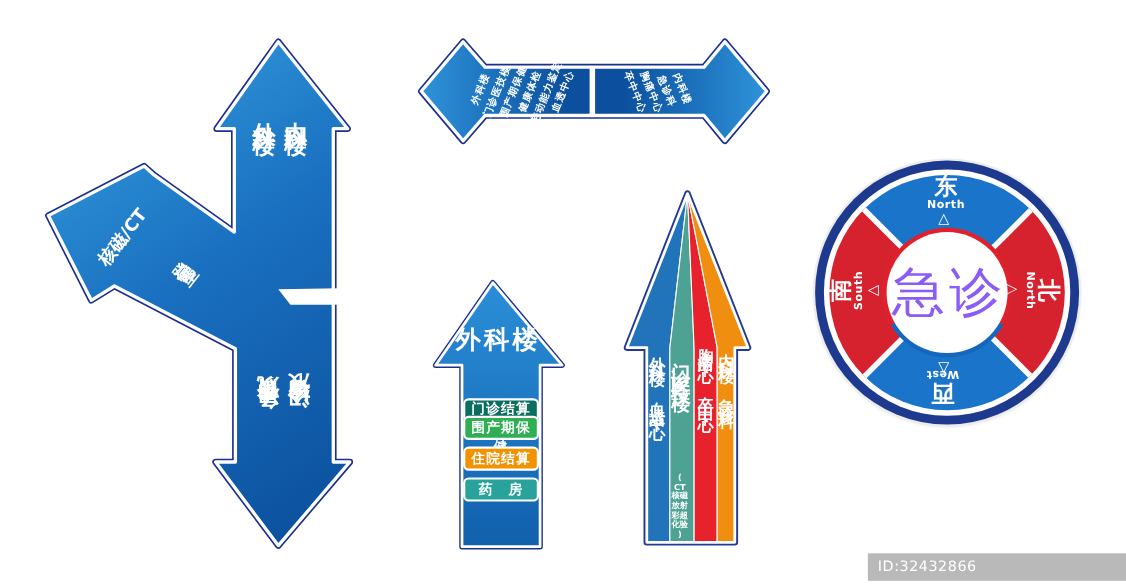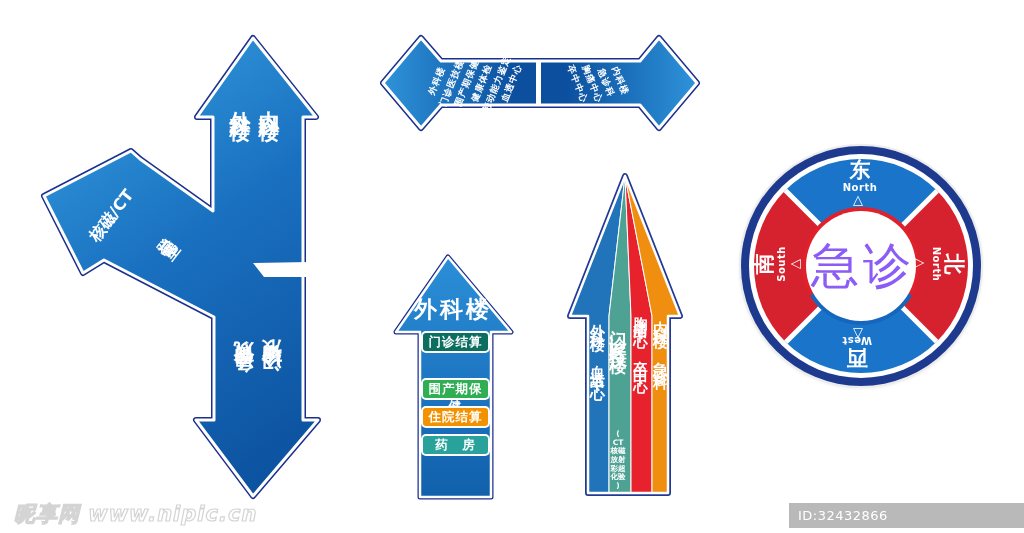--- a/index.html
+++ b/index.html
@@ -110,21 +110,21 @@
   <span class="dal lft" style="left:467px;top:83px;">围产期保健</span>
   <span class="dal lft" style="left:482px;top:83px;">健康体检</span>
   <span class="dal lft" style="left:497px;top:84px;">劳动能力鉴定</span>
   <span class="dal lft" style="left:512px;top:83px;">血透中心</span>
   <span class="dal rgt" style="left:577px;top:84px;">卒中中心</span>
   <span class="dal rgt" style="left:592px;top:84px;">胸痛中心</span>
   <span class="dal rgt" style="left:606px;top:83px;">急诊科</span>
   <span class="dal rgt" style="left:620px;top:81px;">内科楼</span>
 
   <div class="ov ctr" style="left:453px;top:309px;font-size:23px;letter-spacing:3px;white-space:nowrap;">外科楼</div>
-  <div class="slab" style="top:331px;background:#0b6e60;">门诊结算</div>
+  <div class="slab" style="top:362px;background:#0b6e60;font-family:Liberation Mono, monospace;">门诊结算</div>
   <div class="slab" style="top:378px;background:#2fae53;">围产期保健</div>
   <div class="slab" style="top:406px;background:#f39200;">住院结算</div>
   <div class="slab" style="top:434px;background:#28a29a;">药　房</div>
 
   <div class="ov vtext" style="left:597px;top:312px;font-size:15px;letter-spacing:6.5px;transform:translateX(-50%);">外科楼　血透中心</div>
   <div class="ov vtext" style="left:618px;top:315px;font-size:17.5px;letter-spacing:7px;transform:translateX(-50%);">门诊医技楼</div>
   <div class="ov" style="left:618px;top:430px;font-size:7.5px;line-height:1.15;text-align:center;white-space:pre-line;transform:translateX(-50%);">(
 CT
 核磁
 放射
@@ -160,16 +160,15 @@
     <div class="dir" style="left:29px;top:118px;transform:translate(-50%,-50%) rotate(-90deg);">
       <span class="cn">南</span>
       <span class="en">South</span>
     </div>
     <span class="tri" style="left:117px;top:53px;transform:translate(-50%,-50%);">△</span>
     <span class="tri" style="left:179px;top:117px;transform:translate(-50%,-50%) rotate(90deg);">△</span>
     <span class="tri" style="left:117px;top:188px;transform:translate(-50%,-50%) rotate(180deg);">△</span>
     <span class="tri" style="left:53px;top:118px;transform:translate(-50%,-50%) rotate(-90deg);">△</span>
   </div>
 
-  <div class="wm-site">昵享网 www.nipic.cn</div>
   <div class="wm-id">ID:32432866 NO:20221126112018345124</div>
 
 </div>
 
 </body></html>

